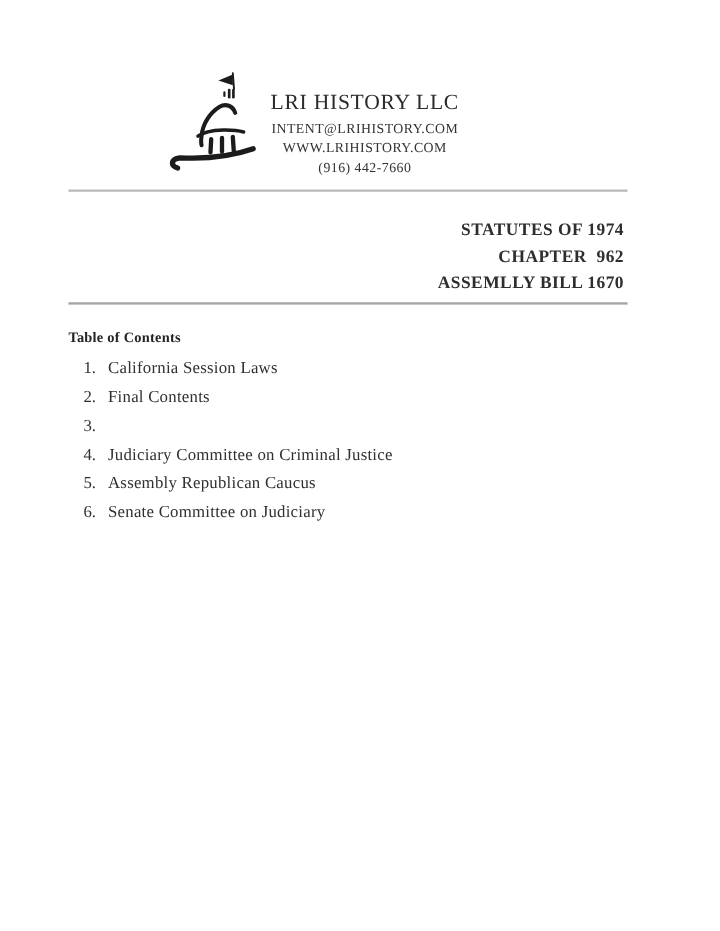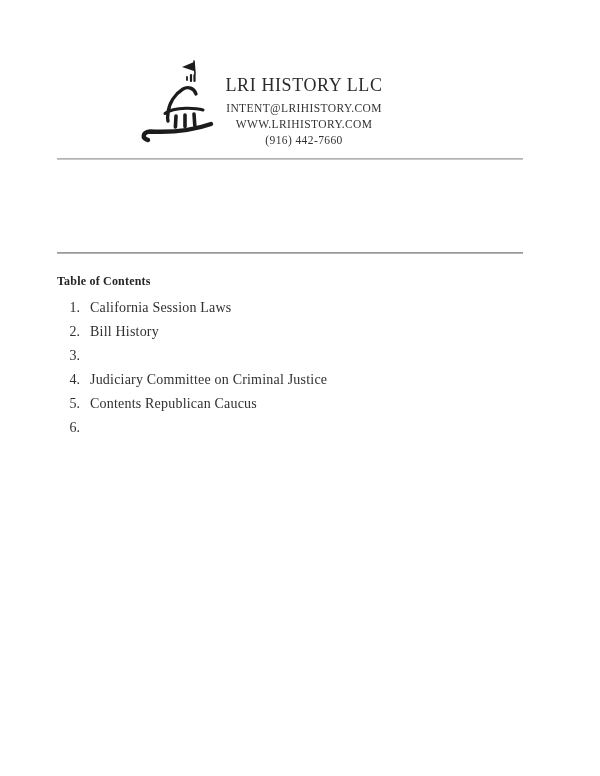--- a/index.html
+++ b/index.html
@@ -124,47 +124,53 @@
 
   <div class="letterhead">
     <div class="company-name">LRI HISTORY LLC</div>
     <div class="contact-line">INTENT@LRIHISTORY.COM</div>
     <div class="contact-line">WWW.LRIHISTORY.COM</div>
     <div class="contact-line">(916) 442-7660</div>
   </div>
 
   <div class="rule rule-top"></div>
 
+  <div class="doc-info">
+    <div class="doc-line">STATUTES OF 1974</div>
+    <div class="doc-line">CHAPTER  962</div>
+    <div class="doc-line">ASSEMLLY BILL 1670</div>
+  </div>
 
   <div class="rule rule-bottom"></div>
 
   <h2 class="toc-title">Table of Contents</h2>
   <ol class="toc-list" id="toc-list">
     <li class="toc-item">
       <span class="toc-num">1.</span>
       <span class="toc-label">California Session Laws</span>
     </li>
 
     <li class="toc-item">
       <span class="toc-num">2.</span>
-      <span class="toc-label">Bill History</span>
+      <span class="toc-label">Final Contents</span>
     </li>
 
     <li class="toc-item">
       <span class="toc-num">3.</span>
     </li>
 
     <li class="toc-item">
       <span class="toc-num">4.</span>
       <span class="toc-label">Judiciary Committee on Criminal Justice</span>
     </li>
 
     <li class="toc-item">
       <span class="toc-num">5.</span>
-      <span class="toc-label">Contents Republican Caucus</span>
+      <span class="toc-label">Assembly Republican Caucus</span>
     </li>
 
     <li class="toc-item">
       <span class="toc-num">6.</span>
+      <span class="toc-label">Senate Committee on Judiciary</span>
     </li>
   </ol>
 
 </div>
 
 </body></html>

